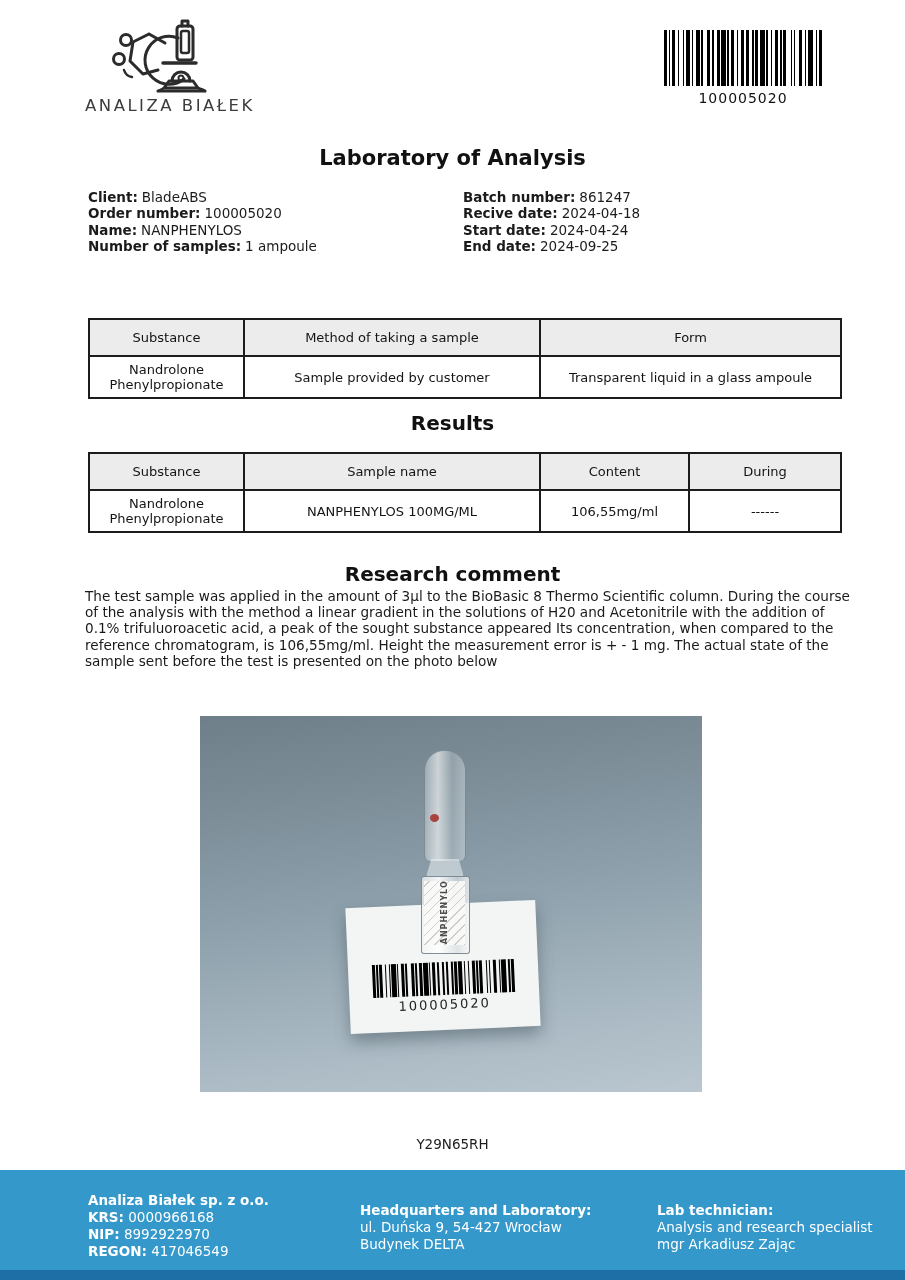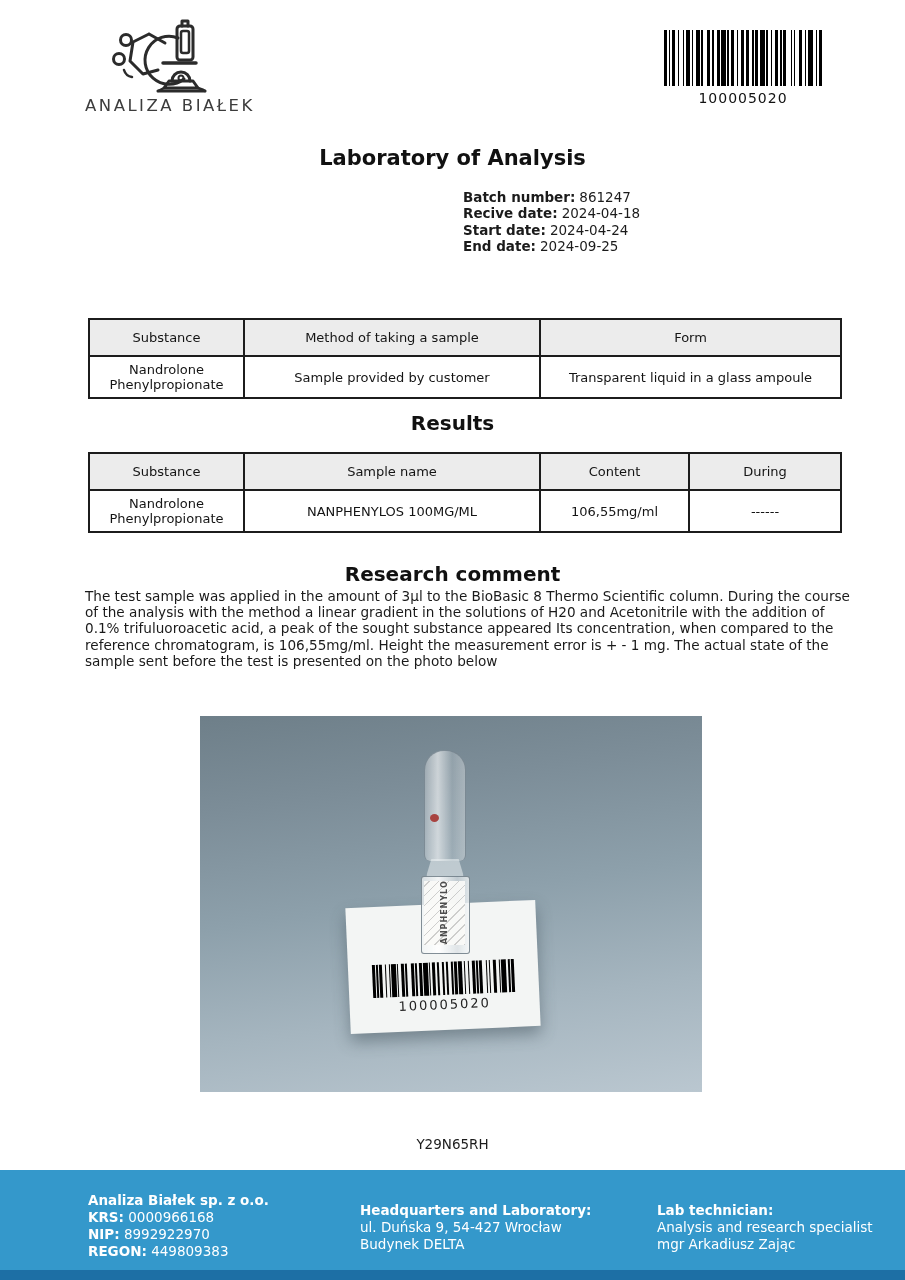--- a/index.html
+++ b/index.html
@@ -178,20 +178,26 @@
         <i style="flex-grow: 2;"></i>
         <i class="b" style="flex-grow: 1;"></i>
         <i style="flex-grow: 1;"></i>
         <i class="b" style="flex-grow: 2;"></i>
       </div>
     <div class="barcode-num">100005020</div>
   </div>
 
   <div class="doc-title">Laboratory of Analysis</div>
 
+  <div class="info-col info-left">
+    <div><b>Client:</b><span>BladeABS</span></div>
+    <div><b>Order number:</b><span>100005020</span></div>
+    <div><b>Name:</b><span>NANPHENYLOS</span></div>
+    <div><b>Number of samples:</b><span>1 ampoule</span></div>
+  </div>
   <div class="info-col info-right">
     <div><b>Batch number:</b><span>861247</span></div>
     <div><b>Recive date:</b><span>2024-04-18</span></div>
     <div><b>Start date:</b><span>2024-04-24</span></div>
     <div><b>End date:</b><span>2024-09-25</span></div>
   </div>
 
   <table class="lab" style="top:318px;">
     <colgroup>
         <col style="width:155px">
@@ -318,21 +324,21 @@
   </div>
 
   <div class="pw-label">Password</div>
   <div class="pw-value">Y29N65RH</div>
 
   <div class="footer">
     <div class="fcol fc1">
       <div class="ft">Analiza Białek sp. z o.o.</div>
       <div><b>KRS:</b> <span>0000966168</span></div>
       <div><b>NIP:</b> <span>8992922970</span></div>
-      <div><b>REGON:</b> <span>449809383</span></div>
+      <div><b>REGON:</b> <span>417046549</span></div>
     </div>
     <div class="fcol fc2">
       <div class="ft">Headquarters and Laboratory:</div>
       <div>ul. Duńska 9, 54-427 Wrocław</div>
       <div>Budynek DELTA</div>
     </div>
     <div class="fcol fc3">
       <div class="ft">Lab technician:</div>
       <div>Analysis and research specialist</div>
       <div>mgr Arkadiusz Zając</div>

